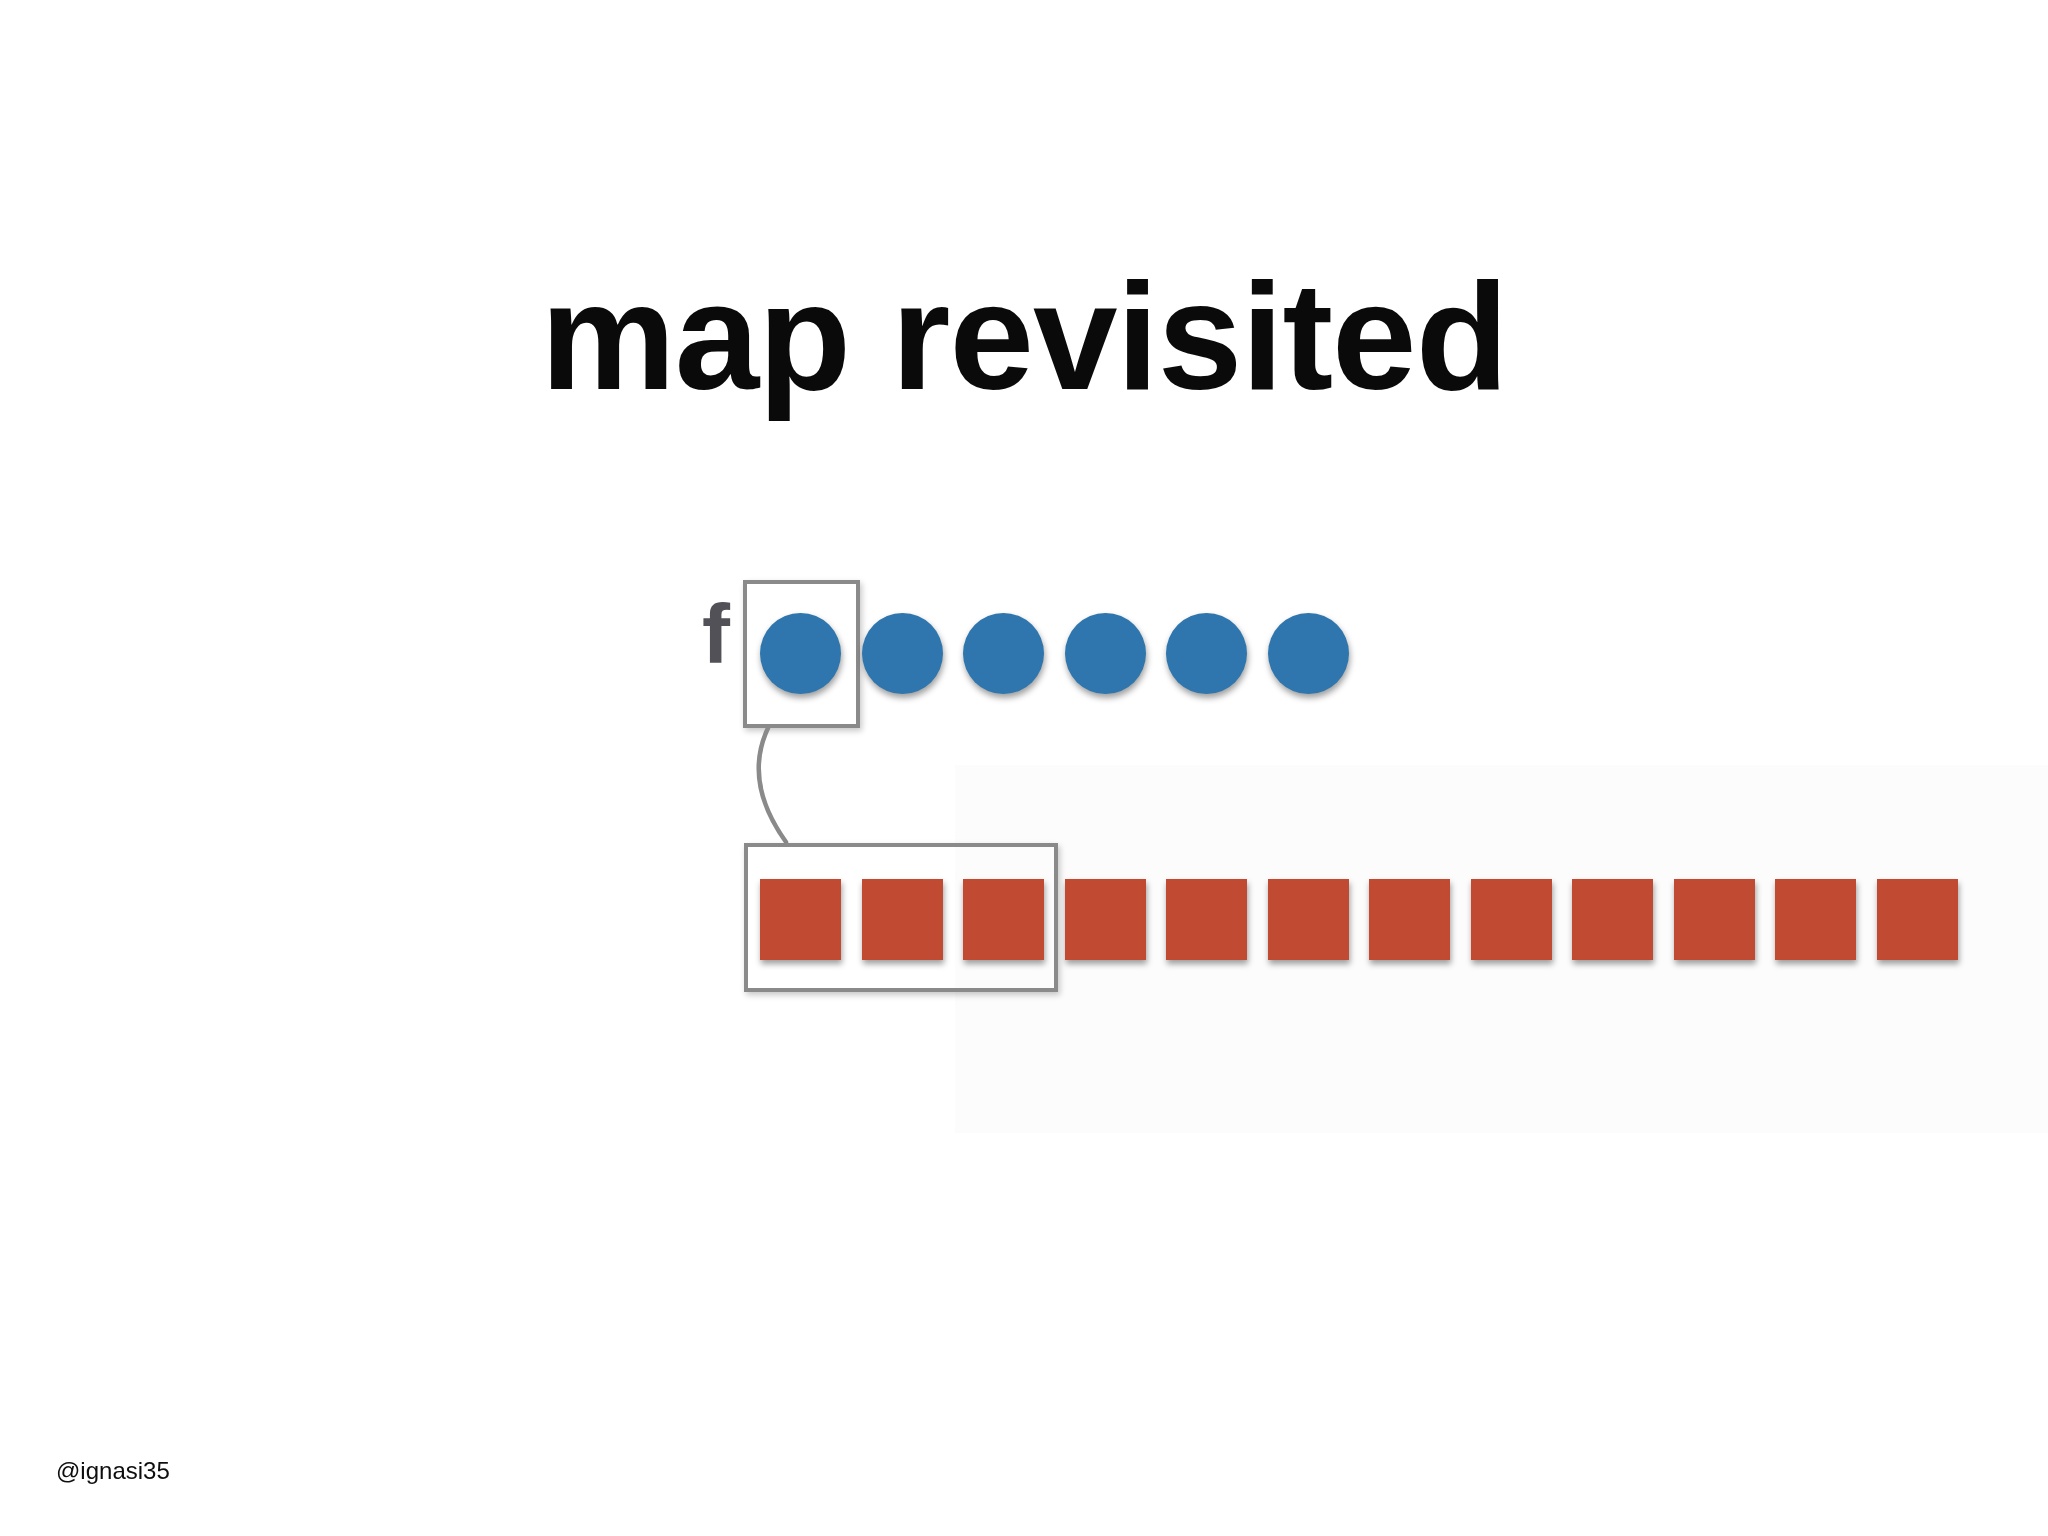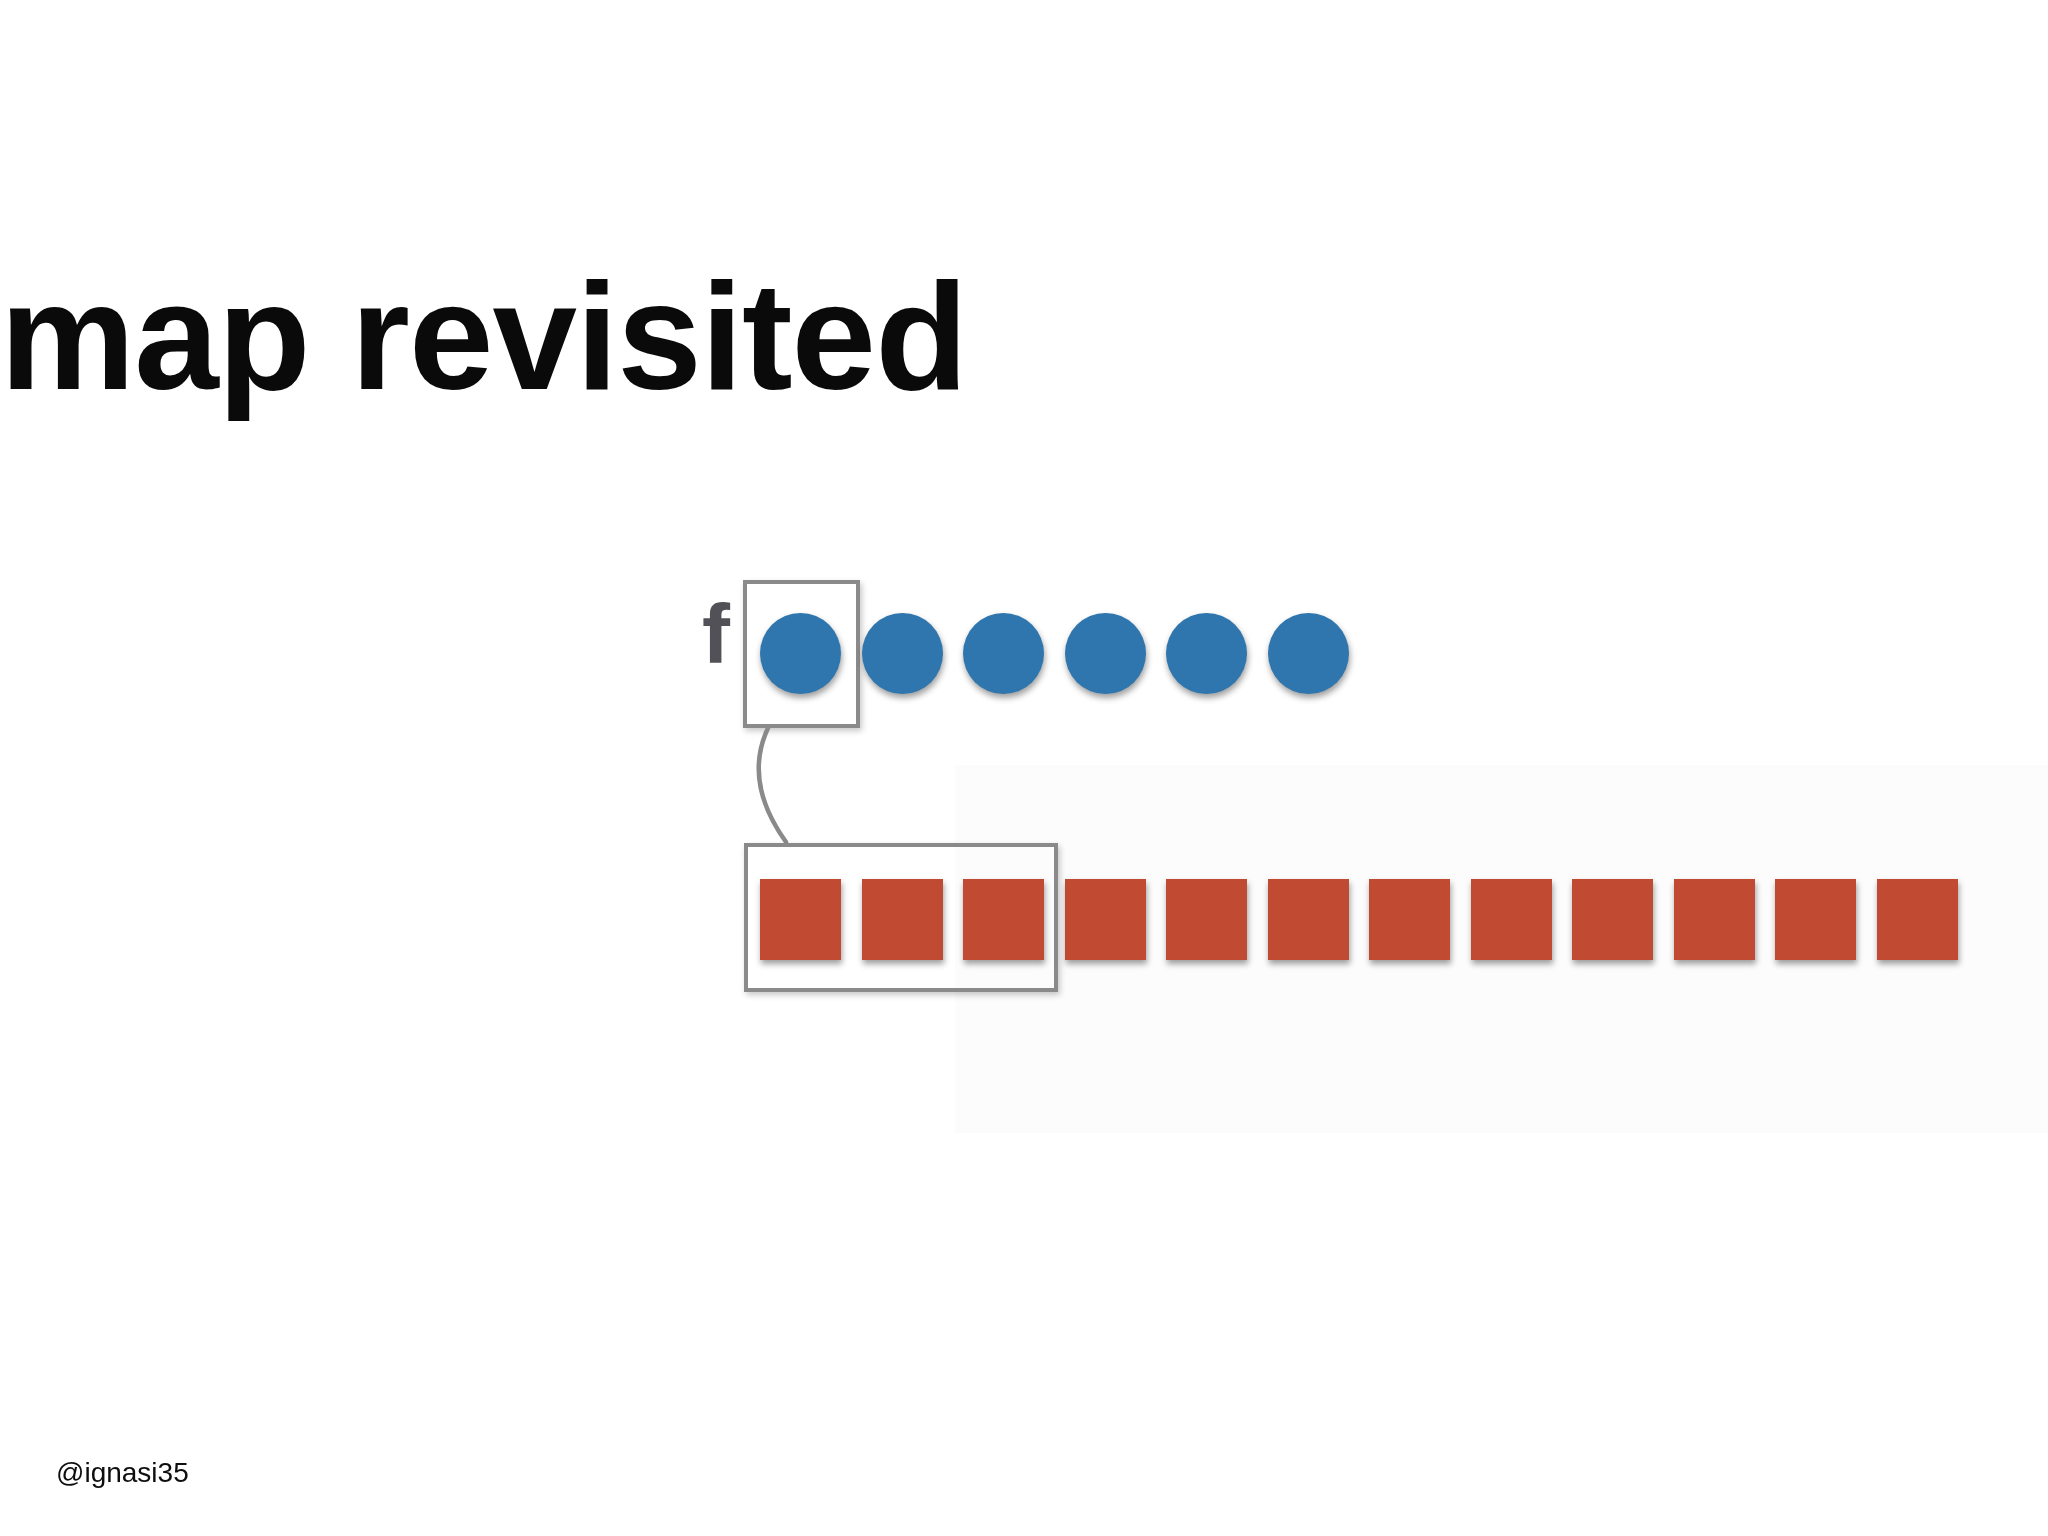--- a/index.html
+++ b/index.html
@@ -7,21 +7,21 @@
     position:relative; width:2048px; height:1536px;
     background:#ffffff; overflow:hidden;
     font-family:"Liberation Sans", sans-serif;
   }
   .bg-artifact {
     position:absolute; left:955px; top:765px; width:1093px; height:368px;
     background:rgba(0,0,0,0.013); pointer-events:none;
   }
   .title {
     position:absolute; top:158px; left:0; width:100%;
-    font-size:152px; line-height:1;
+    text-align:center; font-size:152px; line-height:1;
     letter-spacing:-1px; color:#0a0a0a; white-space:nowrap;
   }
   .f-label {
     position:absolute; left:702px; top:592px;
     font-size:84px; line-height:1; font-weight:700; color:#515157;
   }
   .sel-box {
     position:absolute; box-sizing:border-box;
     border:4px solid #8a8a8a; background:transparent;
     box-shadow:2px 3px 6px rgba(0,0,0,0.22);
@@ -37,21 +37,21 @@
     flex:0 0 auto;
   }
   .shape-square {
     width:81px; height:81px;
     box-shadow:1px 4px 6px rgba(0,0,0,0.38);
     flex:0 0 auto;
   }
   .connector { position:absolute; left:740px; top:718px; }
   .footer {
     position:absolute; left:56px; top:1458px;
-    font-size:28px; line-height:1.1; color:#0e0e0e;
+    font-size:24px; line-height:1.1; color:#0e0e0e;
   }
 </style>
 </head>
 <body>
 
 <div class="slide" style="background: rgb(255, 255, 255);">
 
   <div class="bg-artifact"></div>
 
   <h1 class="title" style="color: rgb(10, 10, 10);">map revisited</h1>

